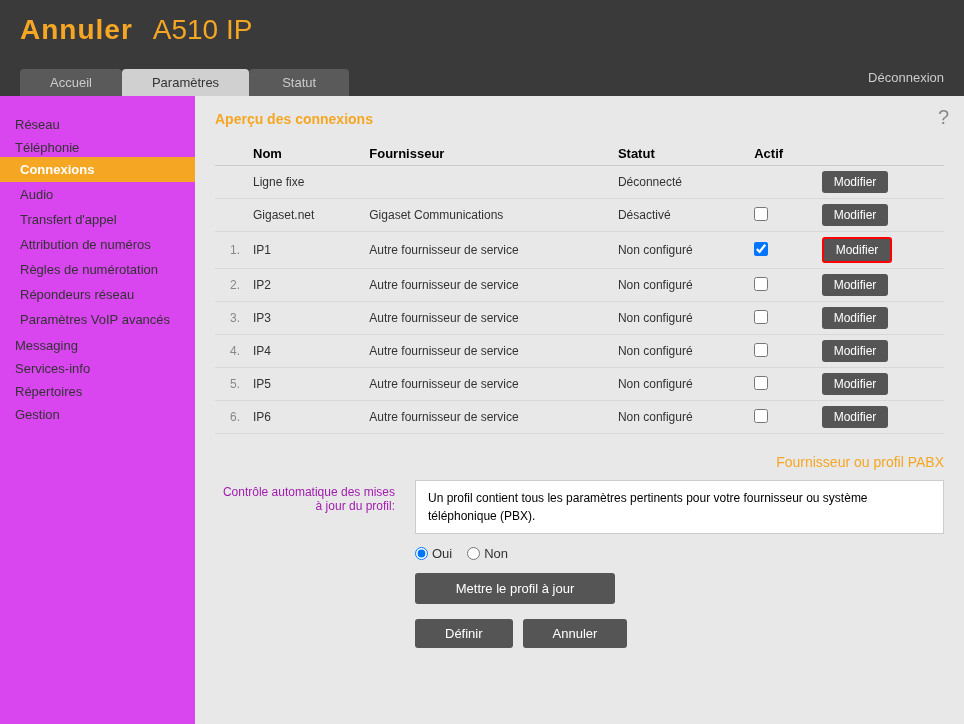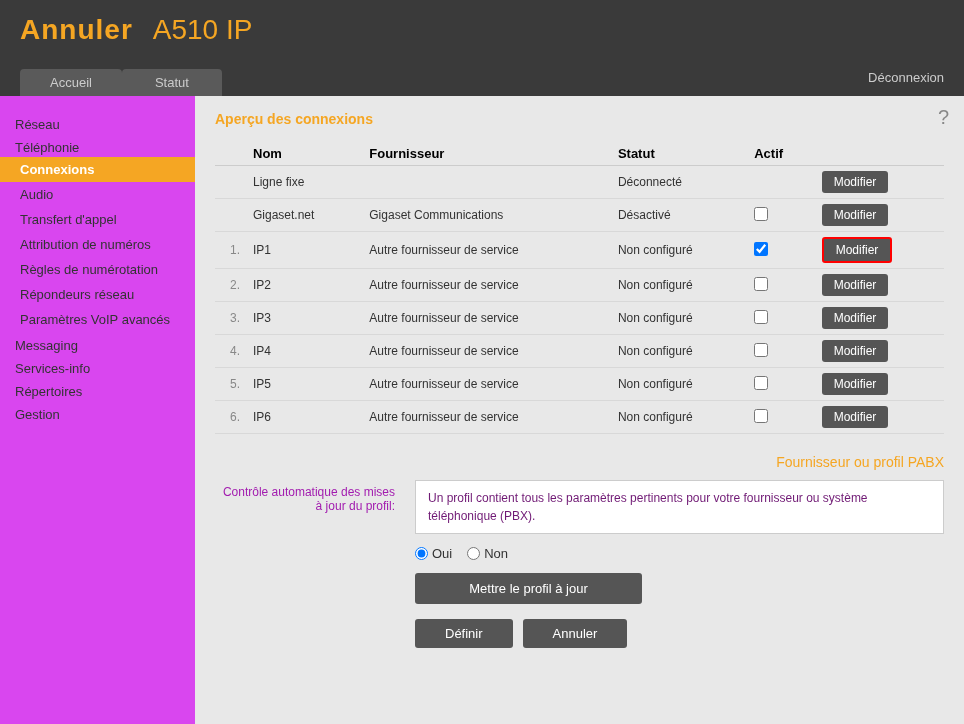--- a/index.html
+++ b/index.html
@@ -36,43 +36,44 @@
     .conn-table .row-num { color: #888; text-align: right; padding-right: 5px; }
 
     .modifier-btn { background: #555; color: #fff; border: none; padding: 4px 12px; cursor: pointer; font-size: 12px; border-radius: 3px; }
     .modifier-btn.highlighted { border: 2px solid red; }
 
     .checkbox { width: 14px; height: 14px; }
 
     
     .pabx-section { margin-top: 5px; }
     .pabx-title { color: #f5a623; font-size: 14px; font-weight: normal; margin-bottom: 10px; text-align: right; }
-    .pabx-desc-box { background: #fff; border: 1px solid #ccc; padding: 8px 12px; font-size: 12px; color: #701a75; margin-bottom: 12px; line-height: 1.5; }
+    .pabx-desc-box { background: #fff; border: 1px solid #ccc; padding: 8px 12px; font-size: 12px; color: #000000; margin-bottom: 12px; line-height: 1.5; }
     .radio-group { display: flex; align-items: center; gap: 15px; margin-bottom: 12px; }
     .radio-label { display: flex; gap: 4px; font-size: 13px; color: #333; cursor: pointer; }
-    .update-btn { display: block; width: 227px; background: #555; color: #fff; border: none; padding: 8px 0; text-align: center; cursor: pointer; font-size: 13px; border-radius: 3px; margin-bottom: 15px; }
+    .update-btn { display: block; width: 200px; background: #555; color: #fff; border: none; padding: 8px 0; text-align: center; cursor: pointer; font-size: 13px; border-radius: 3px; margin-bottom: 15px; }
 
     .bottom-buttons { display: flex; gap: 10px; }
     .bottom-btn { background: #555; color: #fff; border: none; padding: 7px 30px; cursor: pointer; font-size: 13px; border-radius: 3px; }
 
     .two-col { display: flex; gap: 20px; }
     .left-col { width: 180px; display: flex; align-items: flex-start; padding-top: 5px; }
     .left-col-text { font-size: 12px; color: #a21caf; text-align: right; }
     .right-col { flex: 1; }
   </style>
 </head>
 <body>
 
 <div class="header">
   <span class="header-brand">Annuler</span>
   <span class="header-model">A510 IP</span>
 </div>
 
 <div style="background:#3a3a3a; display:flex; align-items:flex-end; padding:0 20px; height:36px; position:relative;">
   <div class="nav-tab">Accueil</div>
+  <div class="nav-tab active">Paramètres</div>
   <div class="nav-tab">Statut</div>
   <div style="margin-left:auto; color:#ccc; font-size:13px; cursor:pointer; line-height:36px;">Déconnexion</div>
 </div>
 
 <div class="main">
 
   <div class="sidebar">
     <div class="sidebar-section">Réseau</div>
     <div class="sidebar-section">Téléphonie</div>
     <div class="sidebar-item sub active">Connexions</div>

